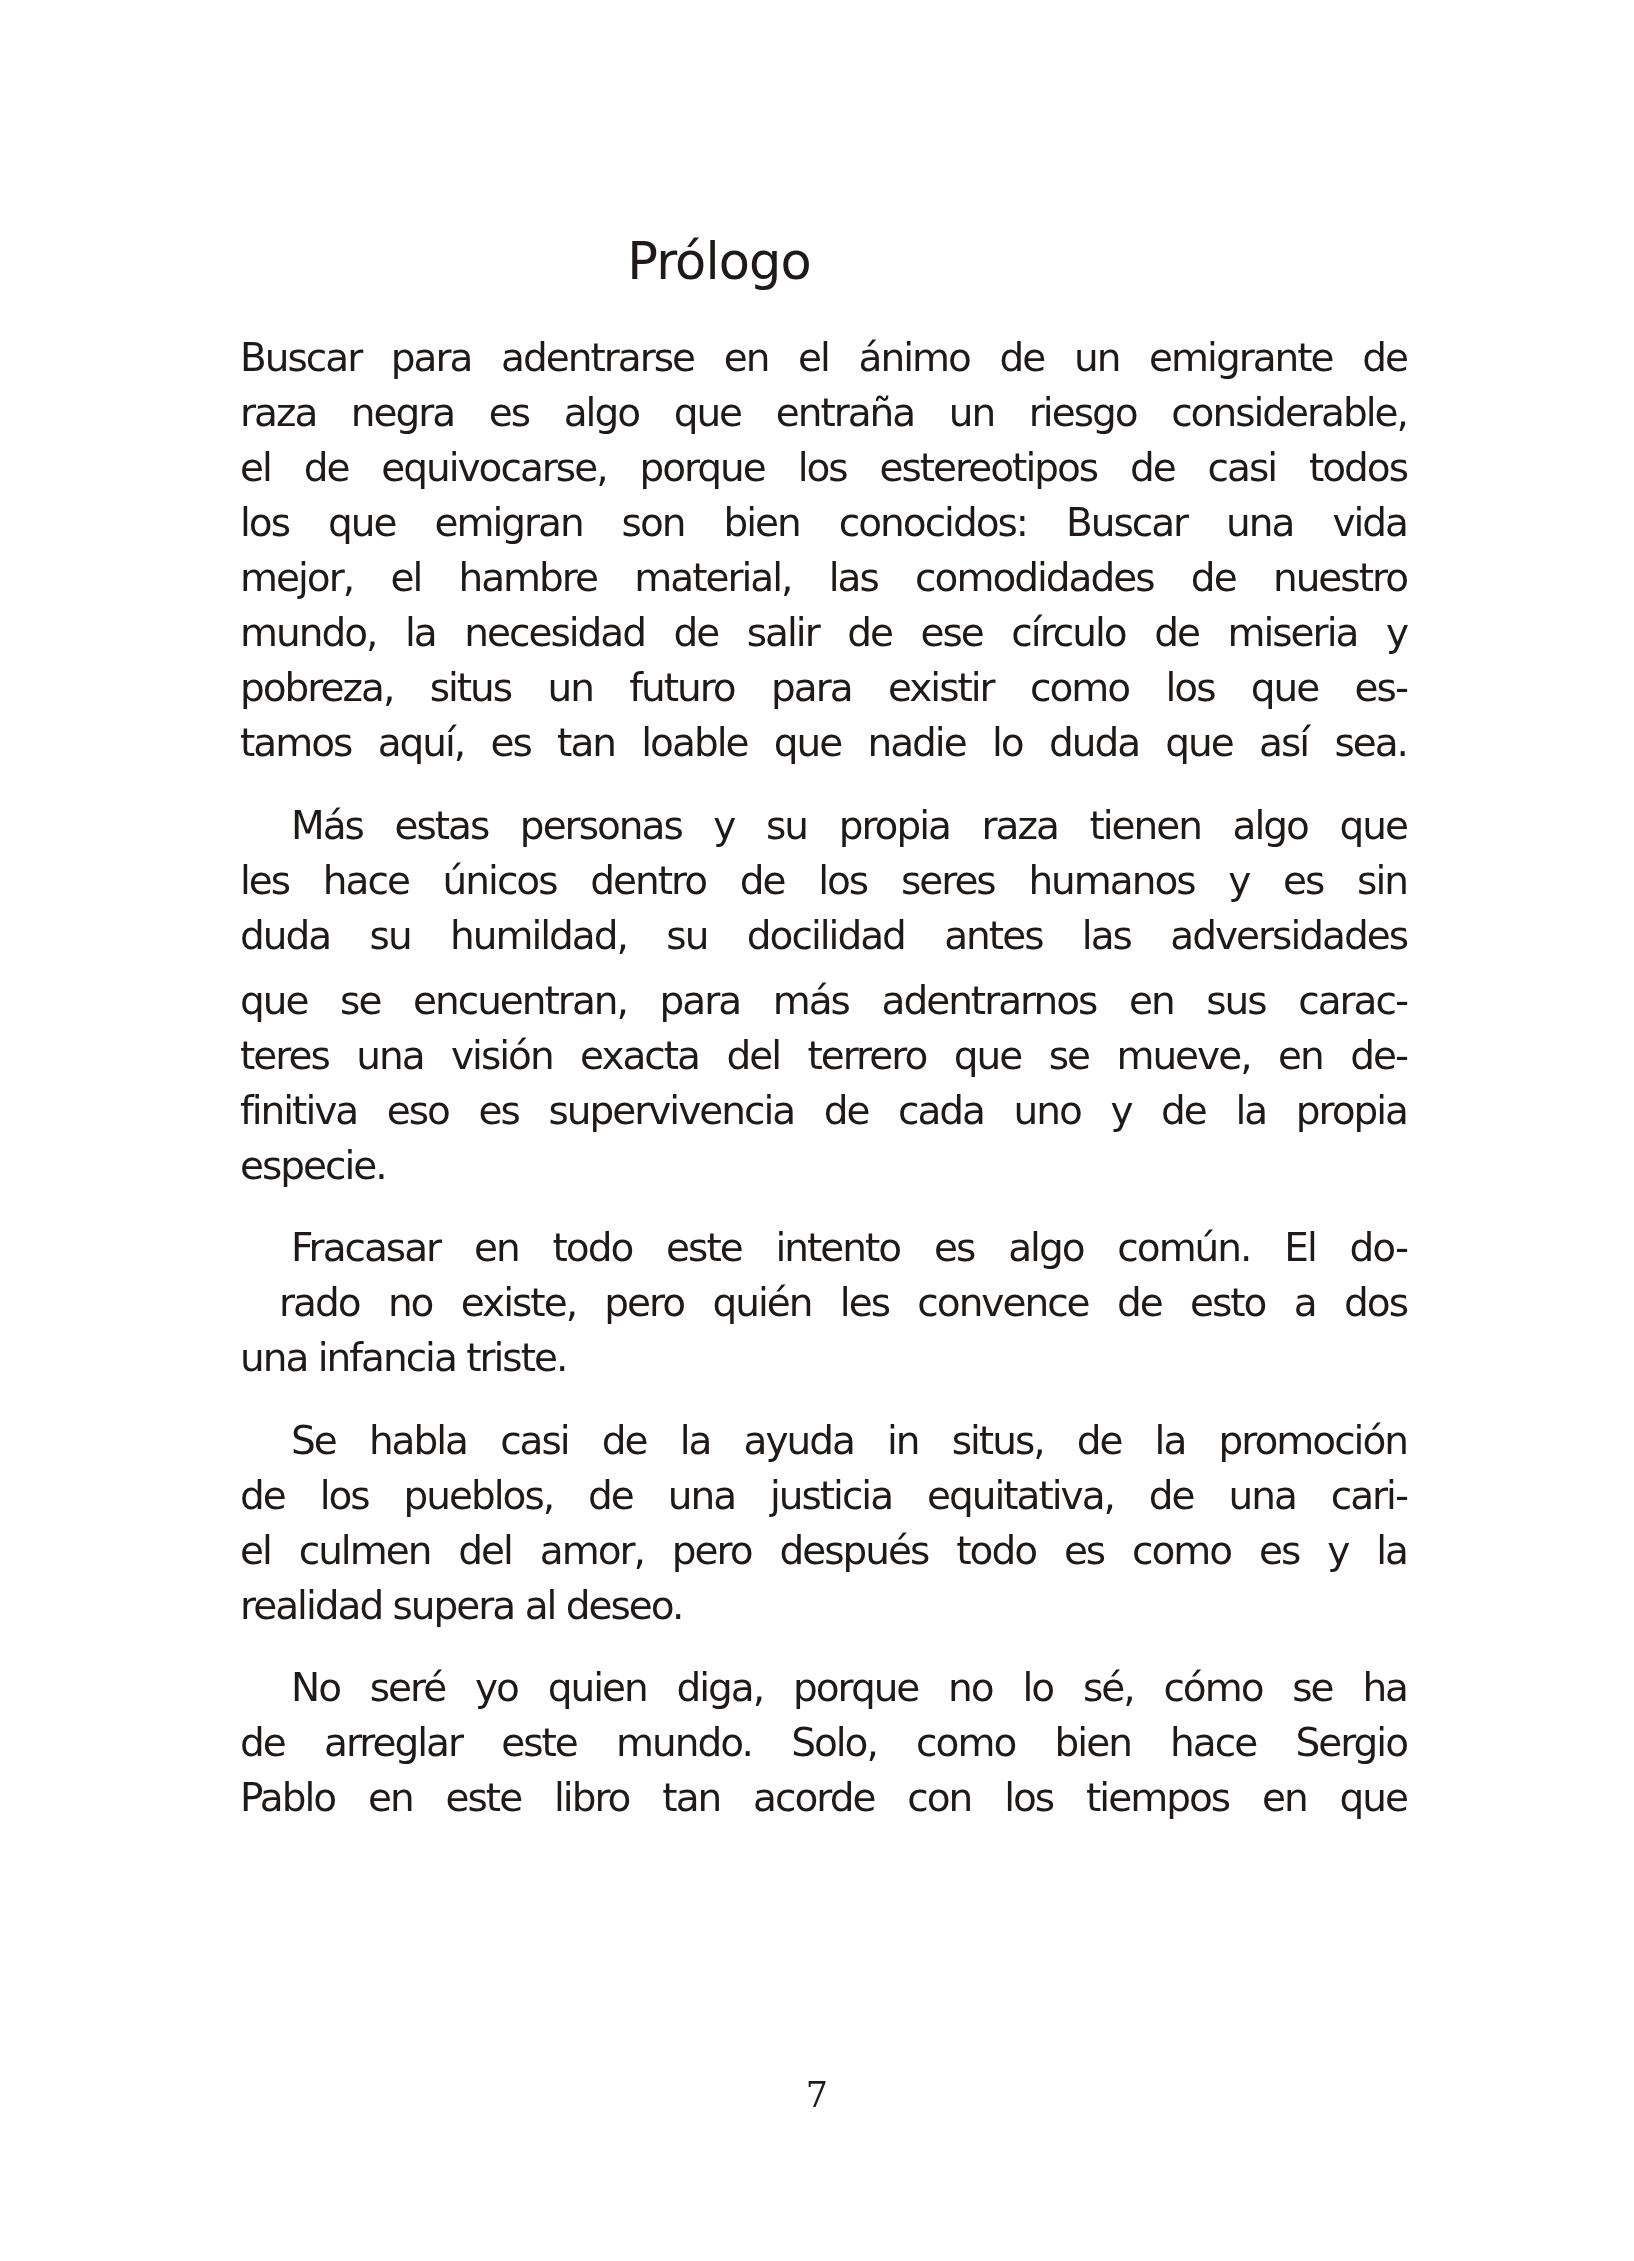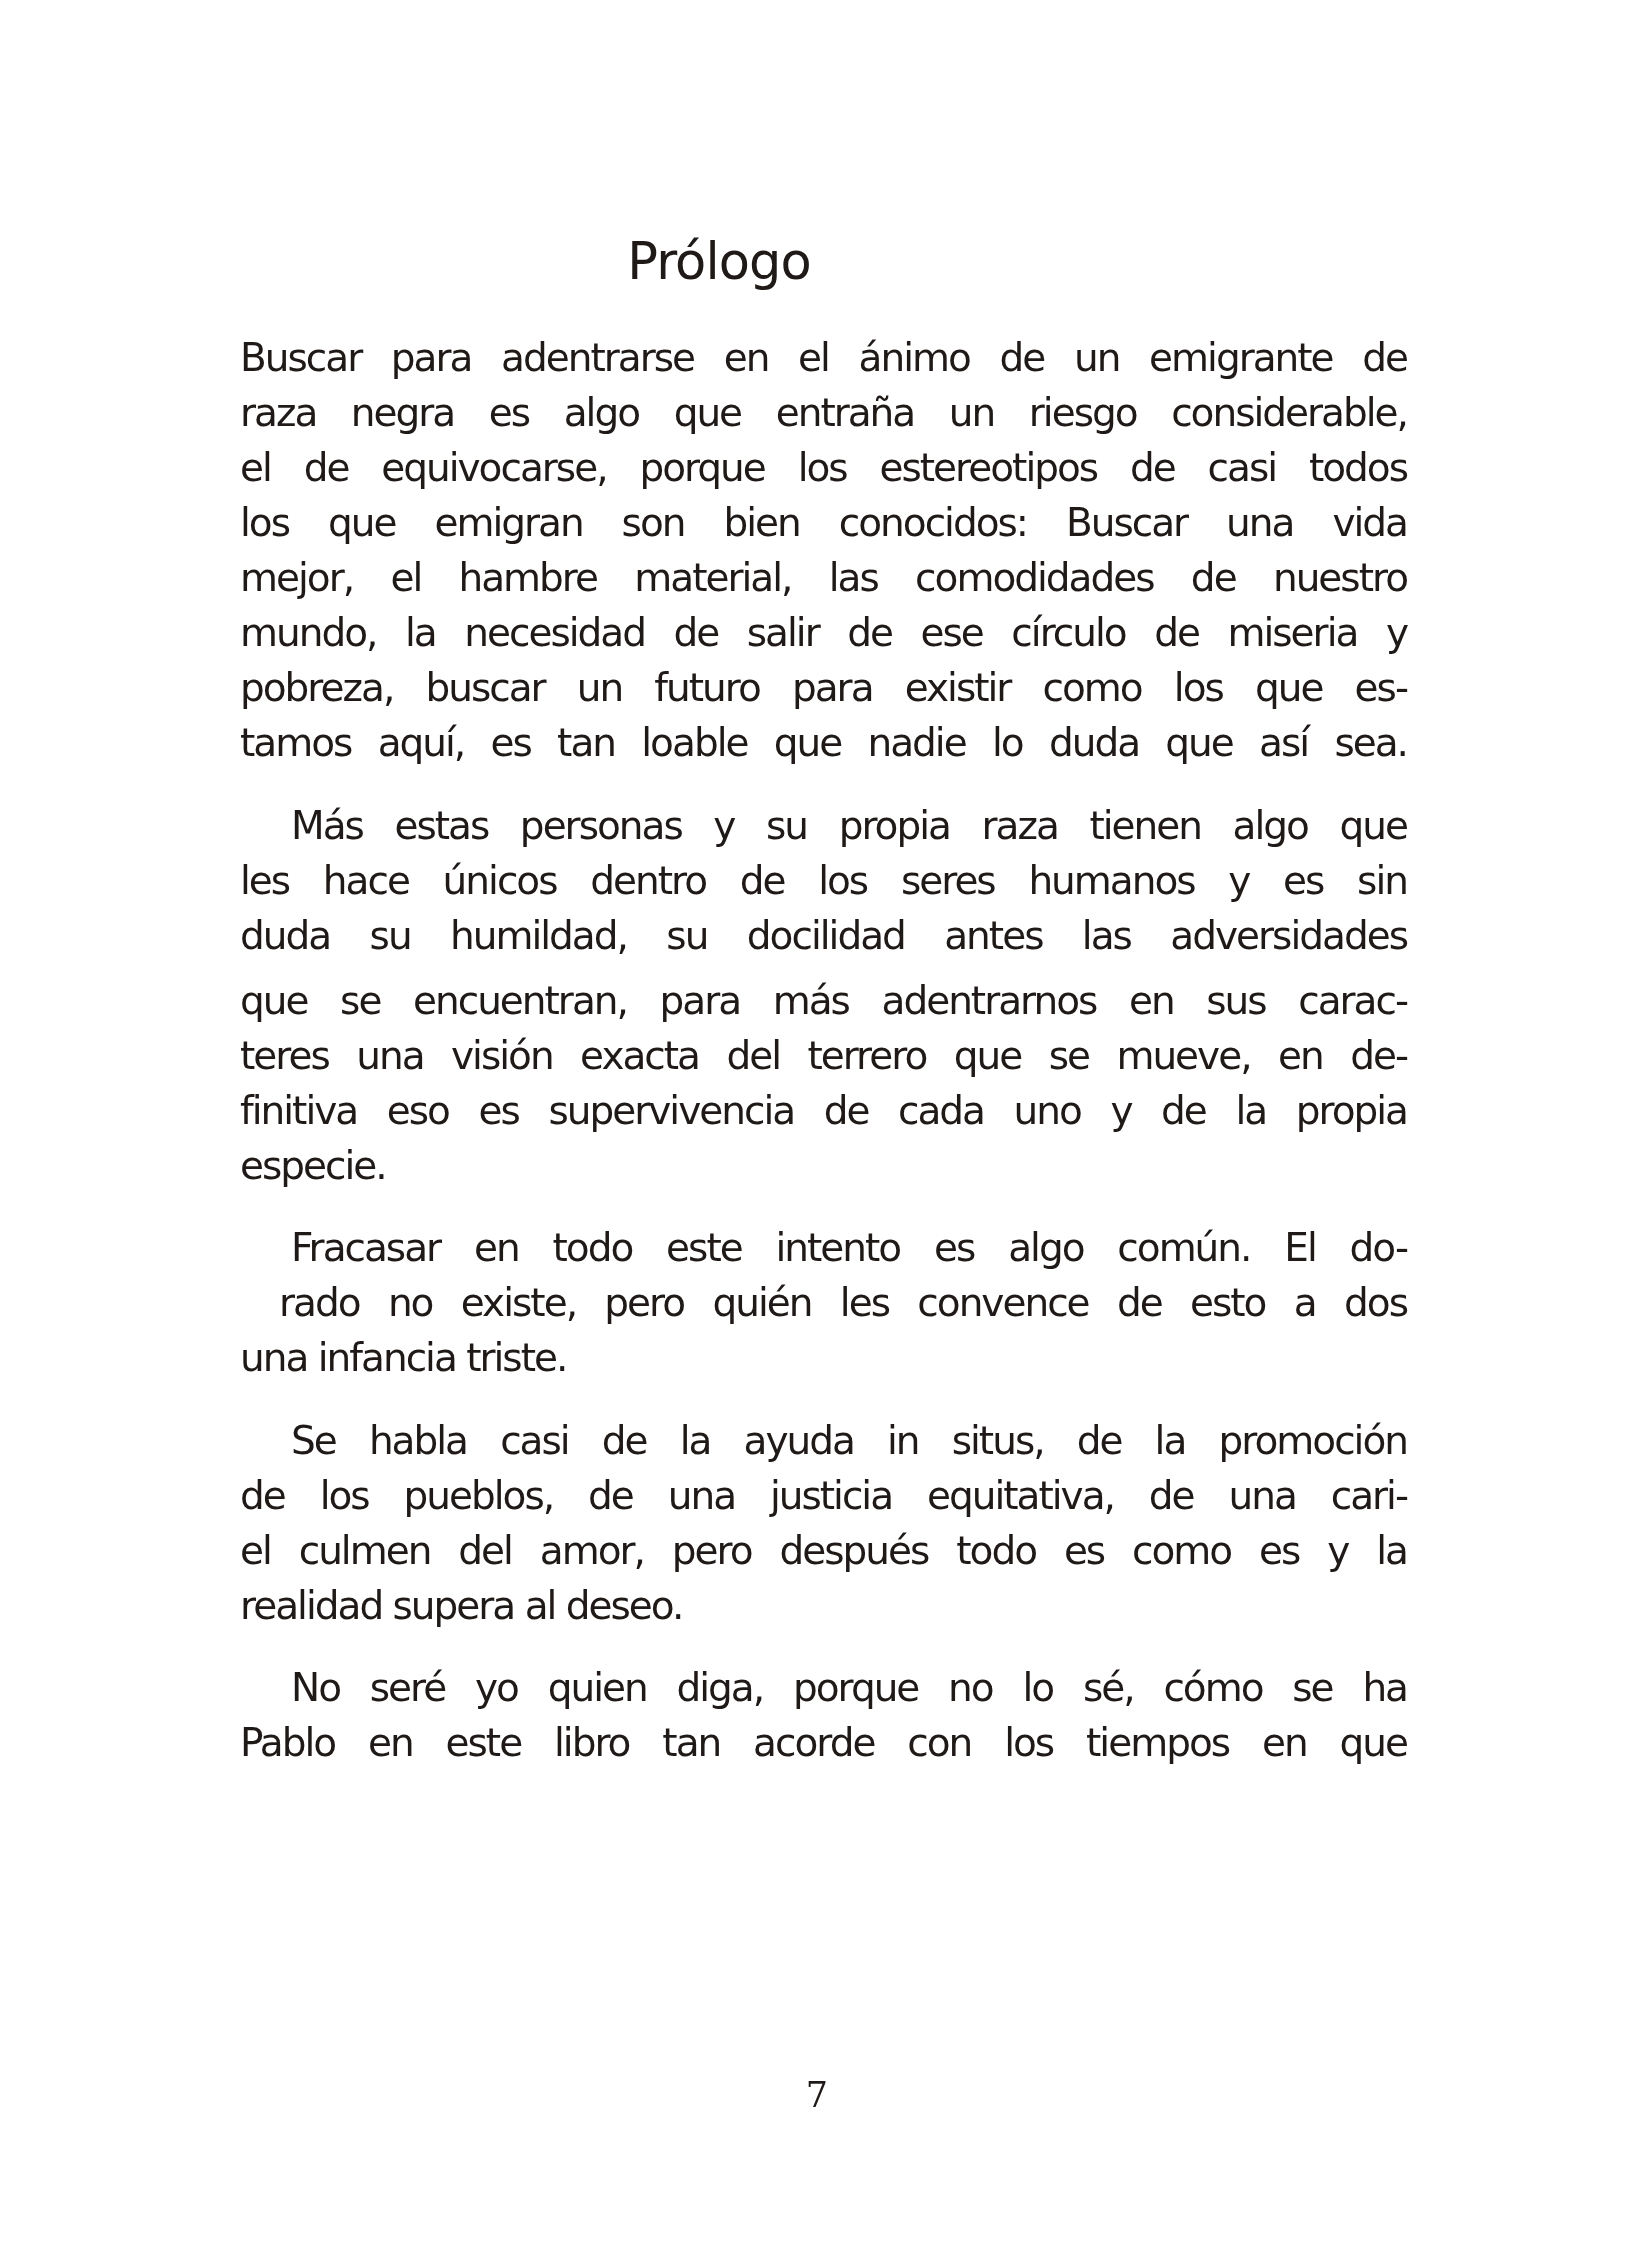--- a/index.html
+++ b/index.html
@@ -33,21 +33,21 @@
 
 <div class="body-text">
 
   <p class="para">
     <span class="line" style="white-space: normal; display: block;">Buscar para adentrarse en el ánimo de un emigrante de</span>
     <span class="line" style="white-space: normal; display: block;">raza negra es algo que entraña un riesgo considerable,</span>
     <span class="line" style="white-space: normal; display: block;">el de equivocarse, porque los estereotipos de casi todos</span>
     <span class="line" style="white-space: normal; display: block;">los que emigran son bien conocidos: Buscar una vida</span>
     <span class="line" style="white-space: normal; display: block;">mejor, el hambre material, las comodidades de nuestro</span>
     <span class="line" style="white-space: normal; display: block;">mundo, la necesidad de salir de ese círculo de miseria y</span>
-    <span class="line" style="white-space: normal; display: block;">pobreza, buscar un futuro para existir como los que es-</span>
+    <span class="line" style="white-space: normal; display: block;">pobreza, situs un futuro para existir como los que es-</span>
     <span class="line" style="white-space: normal; display: block;">tamos aquí, es tan loable que nadie lo duda que así sea.</span>
   </p>
 
   <p class="para">
     <span class="line indent" style="white-space: normal; display: block;">Más estas personas y su propia raza tienen algo que</span>
     <span class="line" style="white-space: normal; display: block;">les hace únicos dentro de los seres humanos y es sin</span>
     <span class="line" style="white-space: normal; display: block;">duda su humildad, su docilidad antes las adversidades</span>
     <span class="line" style="white-space: normal; display: block; margin-top: 10px;">que se encuentran, para más adentrarnos en sus carac-</span>
     <span class="line" style="white-space: normal; display: block;">teres una visión exacta del terrero que se mueve, en de-</span>
     <span class="line" style="white-space: normal; display: block;">finitiva eso es supervivencia de cada uno y de la propia</span>
@@ -62,18 +62,19 @@
 
   <p class="para">
     <span class="line indent" style="white-space: normal; display: block;">Se habla casi de la ayuda in situs, de la promoción</span>
     <span class="line" style="white-space: normal; display: block;">de los pueblos, de una justicia equitativa, de una cari-</span>
     <span class="line" style="white-space: normal; display: block;">el culmen del amor, pero después todo es como es y la</span>
     <span class="line last" style="white-space: normal; display: block;">realidad supera al deseo.</span>
   </p>
 
   <p class="para">
     <span class="line indent" style="white-space: normal; display: block;">No seré yo quien diga, porque no lo sé, cómo se ha</span>
+    <span class="line" style="white-space: normal; display: block;">de arreglar este mundo. Solo, como bien hace Sergio</span>
     <span class="line" style="white-space: normal; display: block;">Pablo en este libro tan acorde con los tiempos en que</span>
   </p>
 </div>
 
 <div class="page-number">7</div>
 
 
 </body></html>

